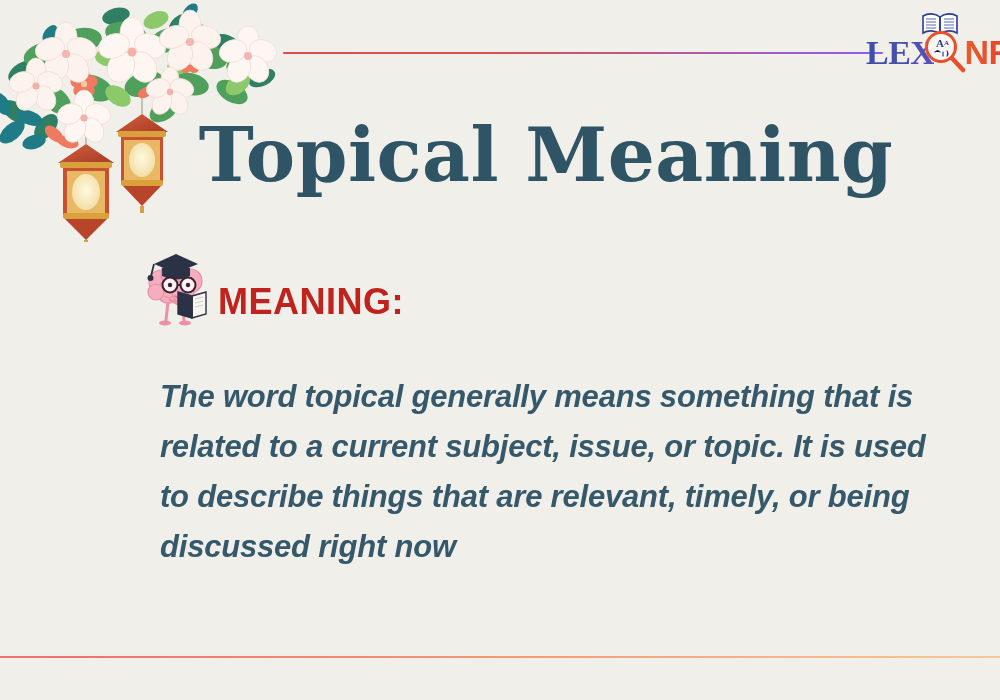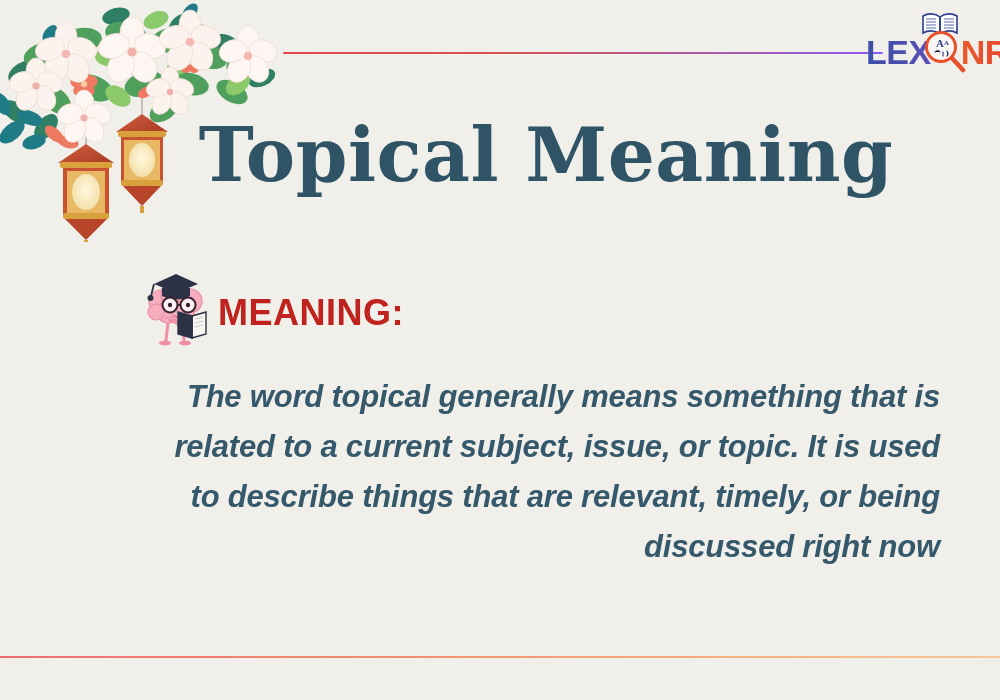--- a/index.html
+++ b/index.html
@@ -67,20 +67,21 @@
     font-weight: bold;
     letter-spacing: -0.5px;
     line-height: 40px;
     white-space: nowrap;
   }
   .logo-lex {
     background: linear-gradient(to right, #3B4FA8, #5A4FB5);
     -webkit-background-clip: text;
     background-clip: text;
     color: transparent;
+    font-family: Liberation Serif, serif;
   }
   .logo-o-slot {
     display: inline-block;
     width: 30px;
   }
   .logo-nr {
     background: linear-gradient(to right, #E85C2B, #E8402B);
     -webkit-background-clip: text;
     background-clip: text;
     color: transparent;
@@ -116,23 +117,24 @@
     font-weight: bold;
     color: #2E5466;
     letter-spacing: 0.5px;
     line-height: 1;
   }
 
   
   .meaning-row {
     position: absolute;
     left: 138px;
-    top: 270px;
+    top: 250px;
     height: 82px;
     display: flex;
+    align-items: center;
   }
   .brain-mascot {
     width: 86px;
     height: 82px;
     flex: 0 0 auto;
   }
   .meaning-label {
     font-size: 36px;
     font-weight: bold;
     color: #C0231E;
@@ -140,21 +142,21 @@
     margin-left: -6px;
     margin-top: 22px;
   }
 
   
   .body-text {
     position: absolute;
     left: 160px;
     top: 372px;
     width: 780px;
-    text-align: right;
+    text-align: left;
     font-size: 31px;
     font-style: italic;
     font-weight: bold;
     color: #35586B;
     line-height: 50px;
     letter-spacing: -0.2px;
   }
 </style>
 </head>
 <body>

